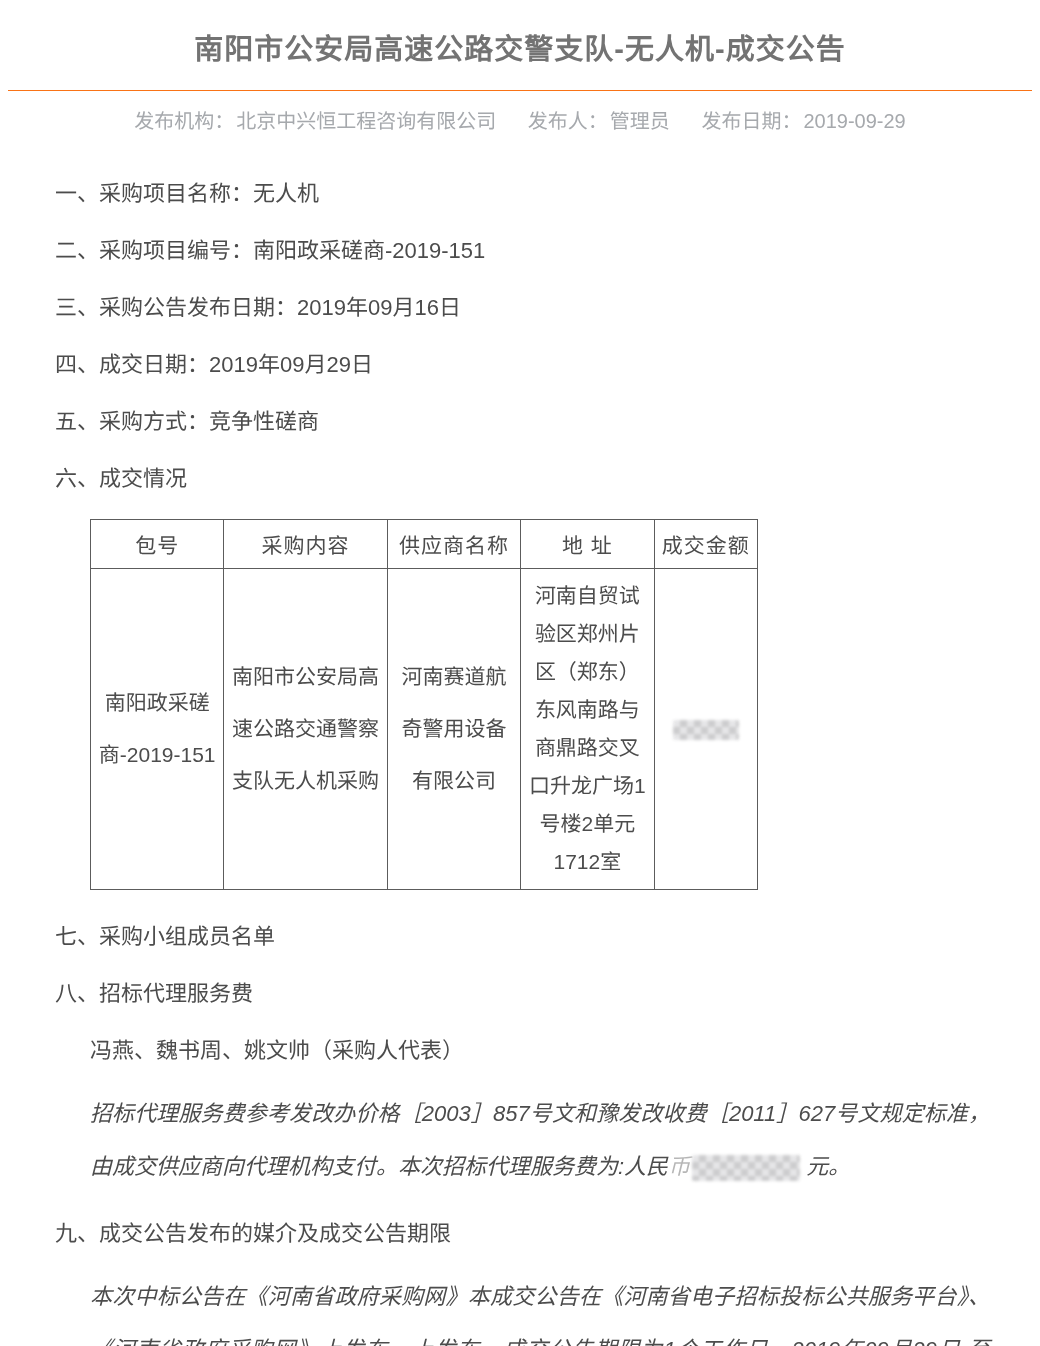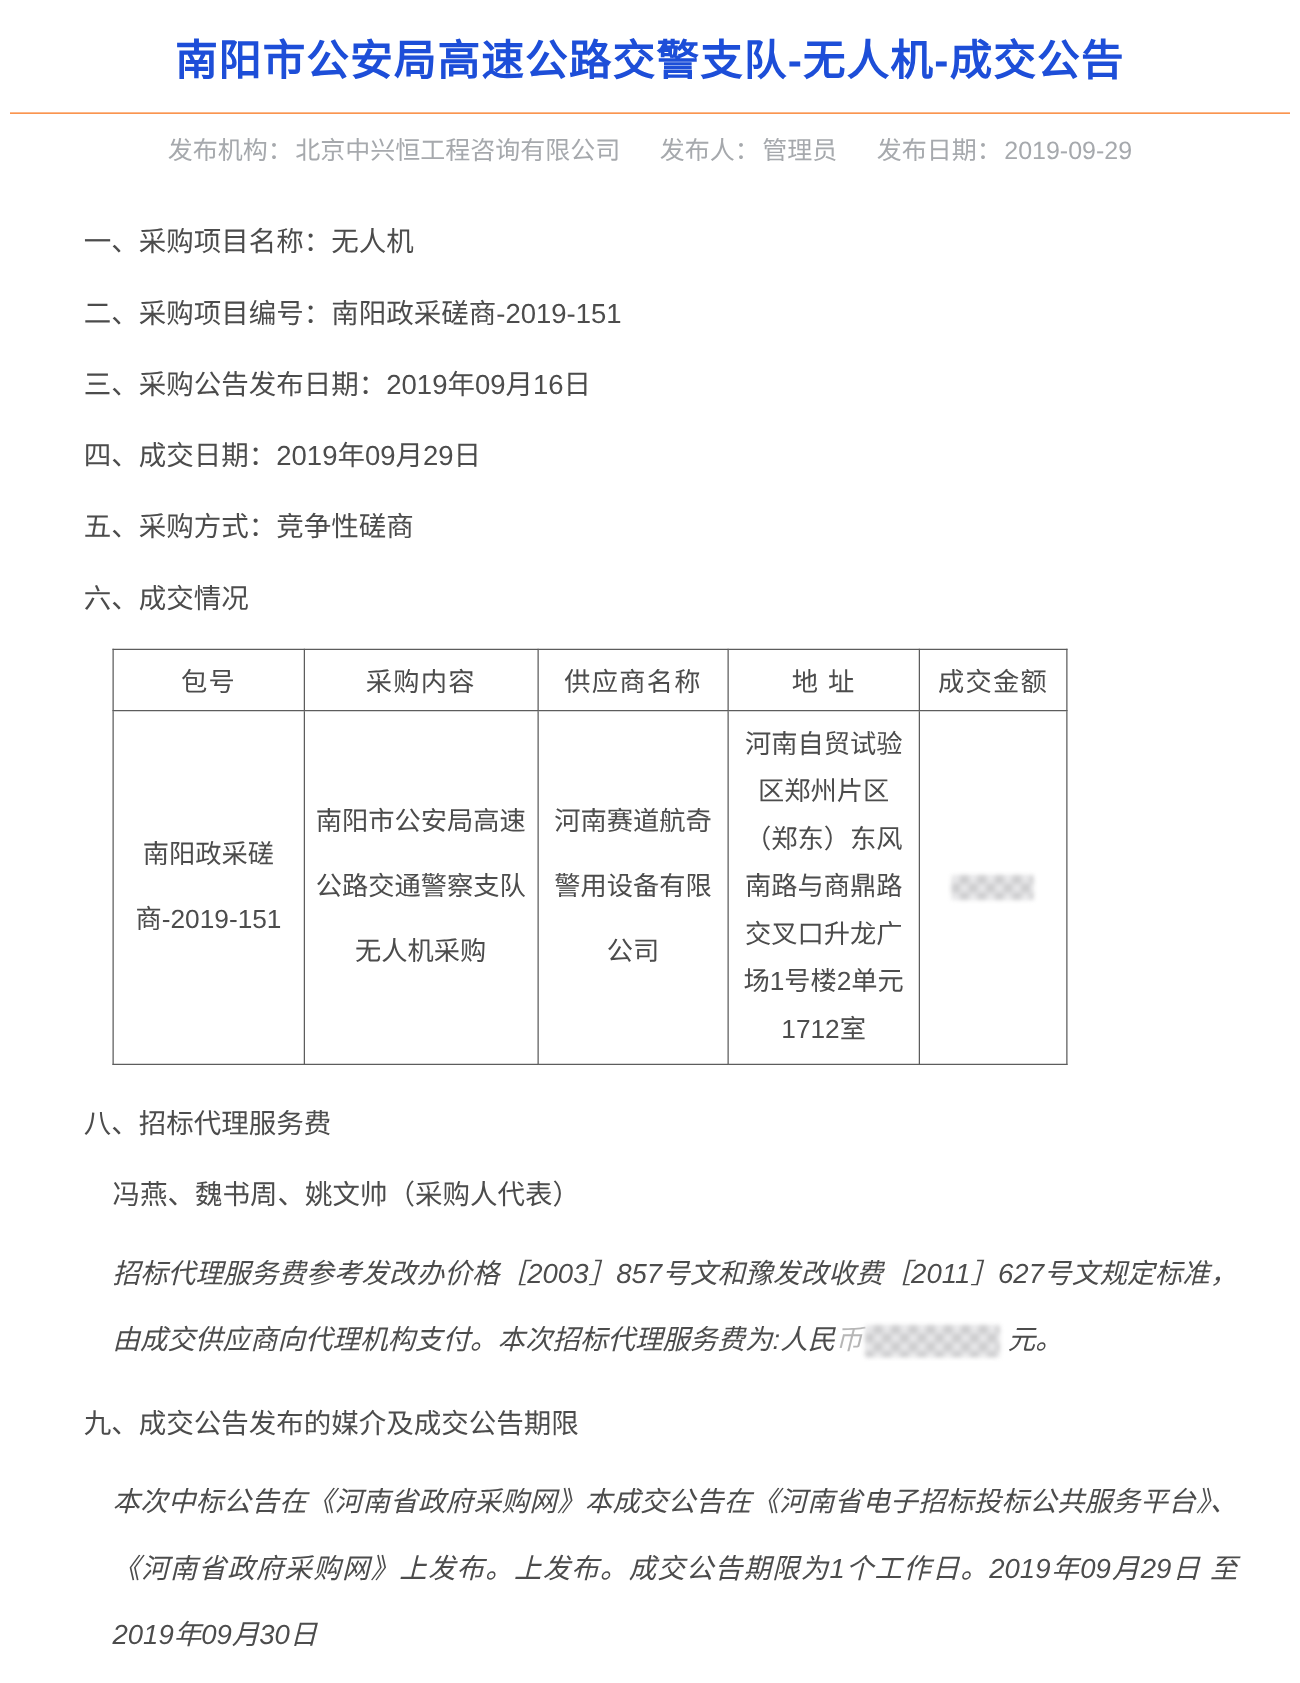--- a/index.html
+++ b/index.html
@@ -13,24 +13,24 @@
     font-family: "Liberation Sans", "DejaVu Sans", sans-serif;
     color: #4c4c4c;
     -webkit-font-smoothing: antialiased;
   }
   .doc {
     padding: 16px 0 24px 0;
   }
   .doc-title {
     margin: 12px 40px 20px 40px;
     text-align: center;
-    font-size: 34px;
+    font-size: 29px;
     line-height: 42px;
     font-weight: 700;
-    color: #1d4ed8;
+    color: #737373;
     letter-spacing: 1px;
   }
   .meta-bar {
     margin: 0 8px;
     padding-top: 12px;
     border-top: 1px solid #f97316;
     text-align: center;
     color: #a6a9ad;
     font-size: 20px;
     line-height: 36px;
@@ -39,29 +39,29 @@
   .meta-field { margin: 0 13px; }
   .meta-field .lbl { margin-right: 2px; }
 
   .content {
     padding: 38px 50px 0 55px;
     font-size: 22px;
     color: #4c4c4c;
   }
   .item {
     line-height: 33px;
-    margin: 0 0 24px 12px;
+    margin: 0 0 24px 0;
   }
   .heading { font-weight: 400; }
   .indent { margin-left: 35px; }
 
   table.deal-table {
     border-collapse: collapse;
     table-layout: fixed;
-    width: 764px;
+    width: 668px;
     margin: 4px 0 30px 35px;
   }
   .deal-table th, .deal-table td {
     border: 1px solid #5c5c5c;
     text-align: center;
     vertical-align: middle;
     font-weight: 400;
     color: #4c4c4c;
     padding: 4px 6px;
     overflow-wrap: break-word;
@@ -150,20 +150,21 @@
         <tr>
           <td>南阳政采磋商-2019-151</td>
           <td>南阳市公安局高速公路交通警察支队无人机采购</td>
           <td>河南赛道航奇警用设备有限公司</td>
           <td class="addr-cell">河南自贸试验区郑州片区（郑东）东风南路与商鼎路交叉口升龙广场1号楼2单元1712室</td>
           <td><span class="mosaic amount-mosaic"></span></td>
         </tr>
       </tbody>
     </table>
 
+    <div class="item heading">七、采购小组成员名单</div>
     <div class="item heading">八、招标代理服务费</div>
 
     <div class="item indent">冯燕、魏书周、姚文帅（采购人代表）</div>
     <div class="para"><span>招标代理服务费参考发改办价格［2003］857号文和豫发改收费［2011］627号文规定标准，由成交供应商向代理机构支付。本次招标代理服务费为:人民</span><span class="redacted-char">币</span><span class="mosaic fee-mosaic"></span><span>元。</span></div>
 
     <div class="item heading">九、成交公告发布的媒介及成交公告期限</div>
     <div class="para">本次中标公告在《河南省政府采购网》本成交公告在《河南省电子招标投标公共服务平台》、《河南省政府采购网》上发布。上发布。成交公告期限为1个工作日。2019年09月29日 至 2019年09月30日</div>
 
   </div>
 </div>

